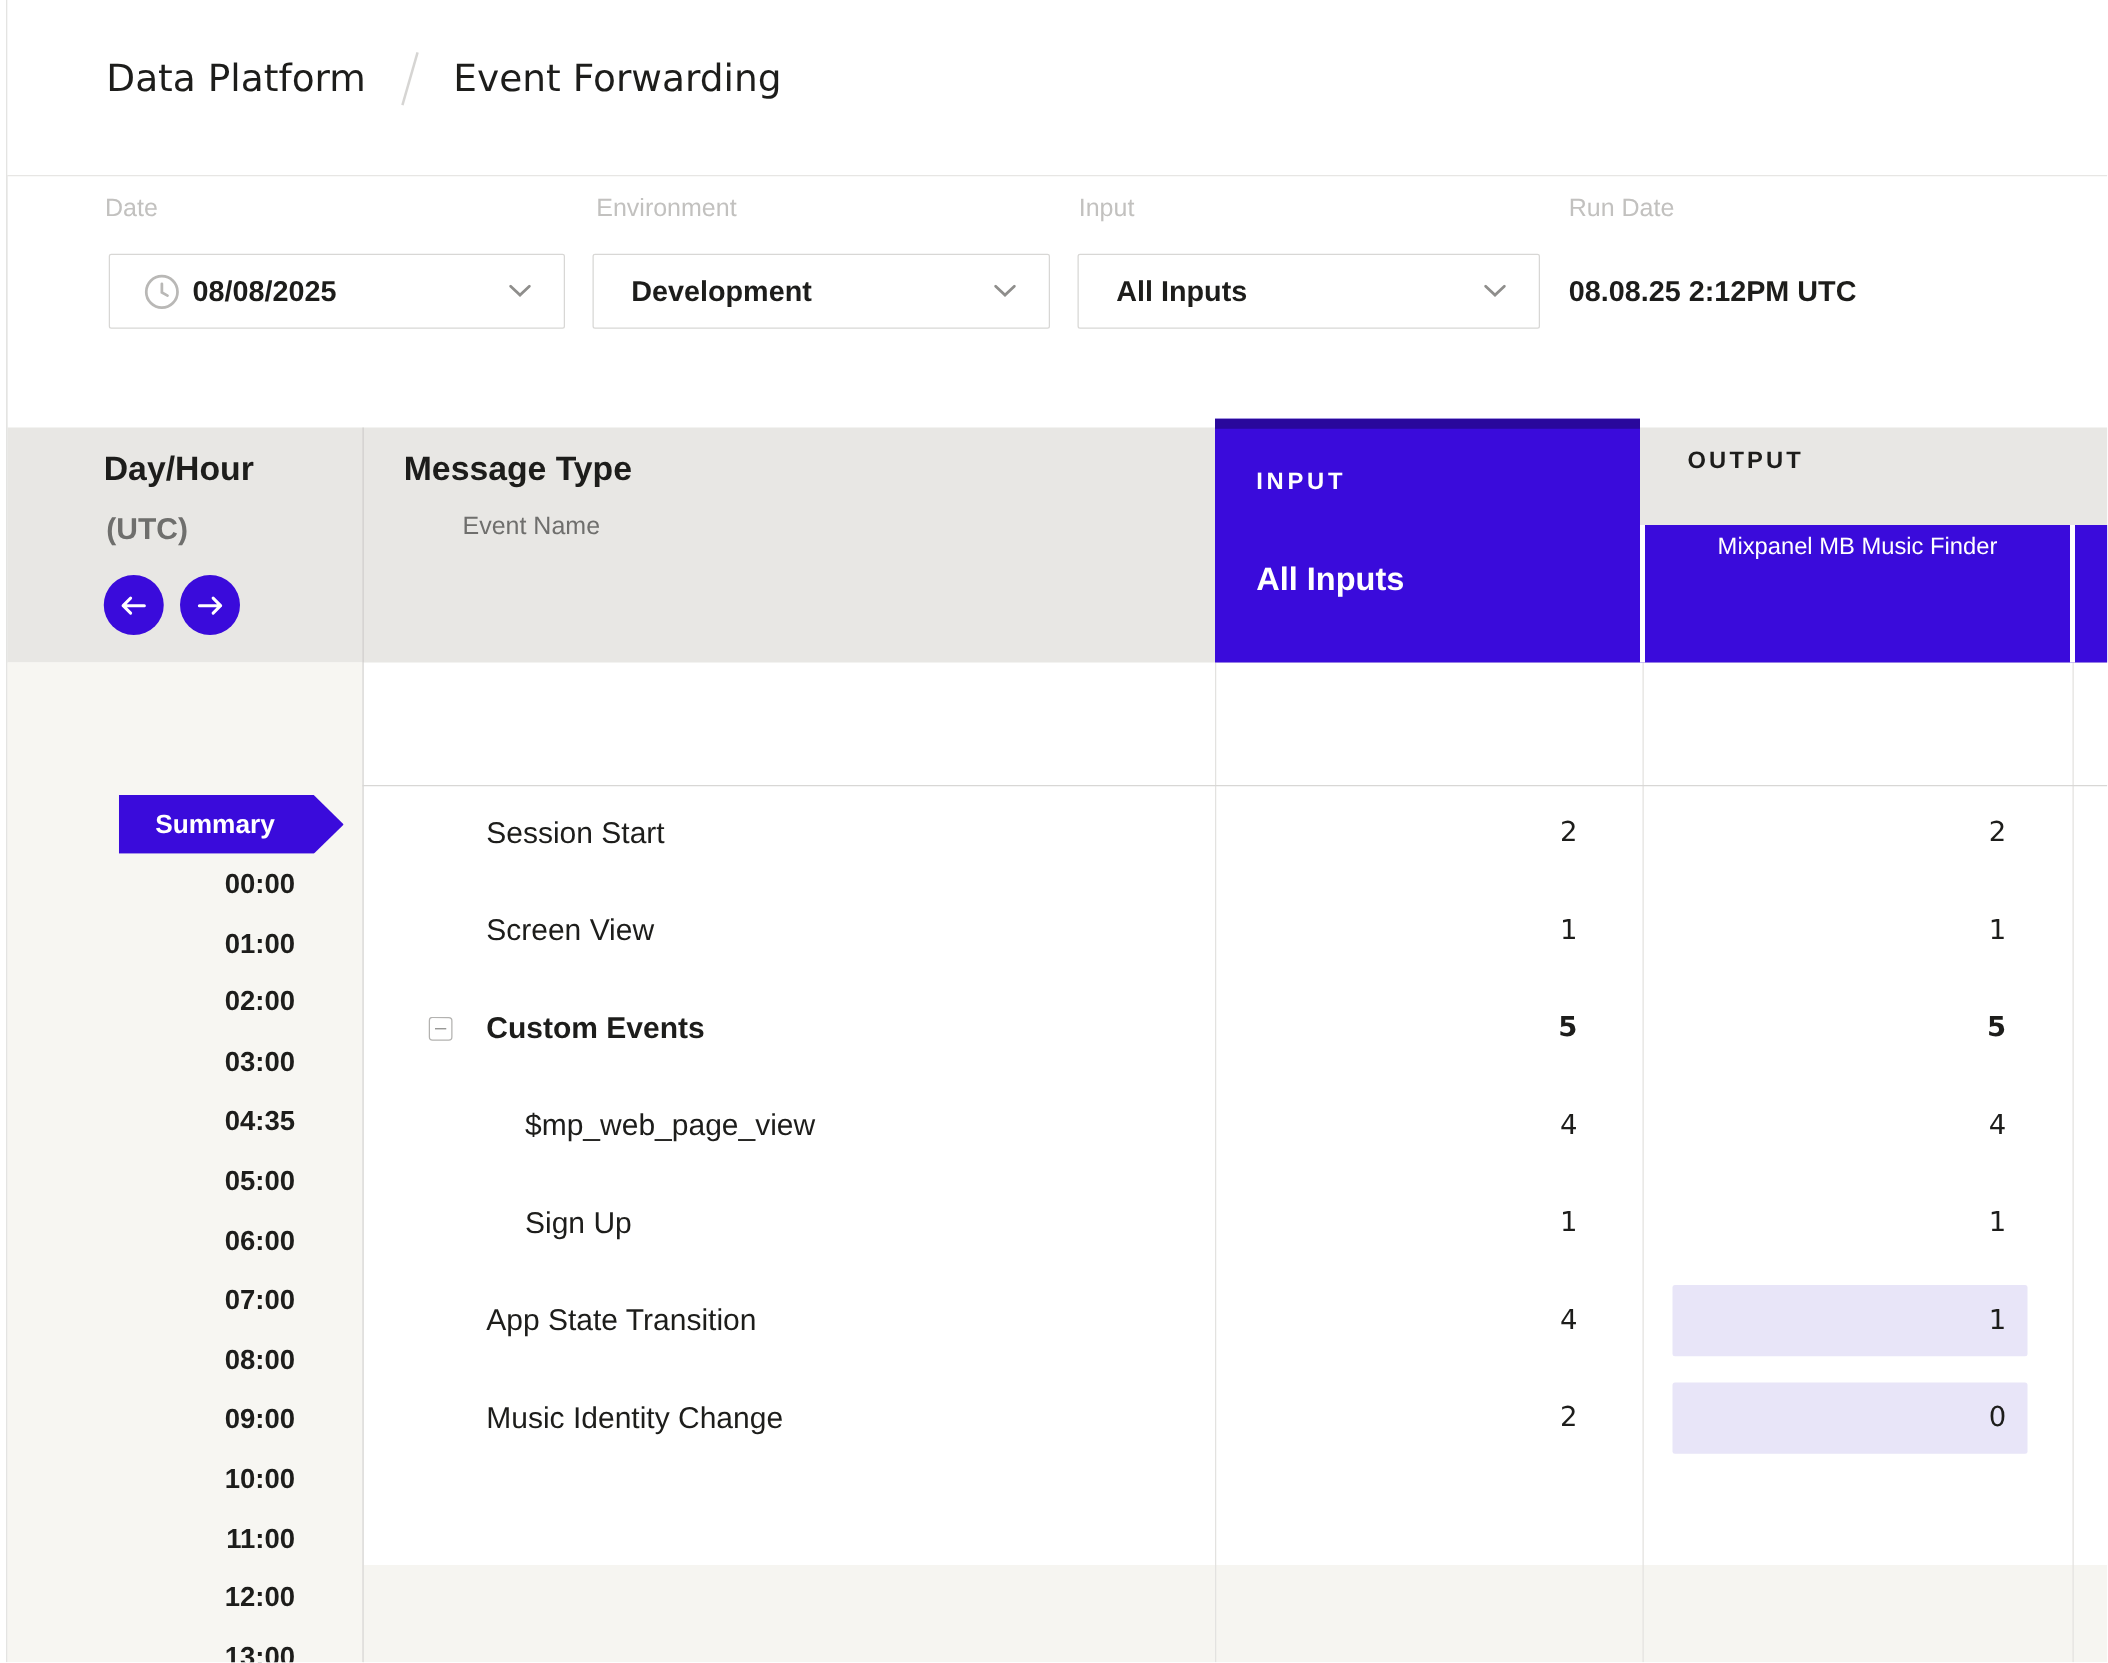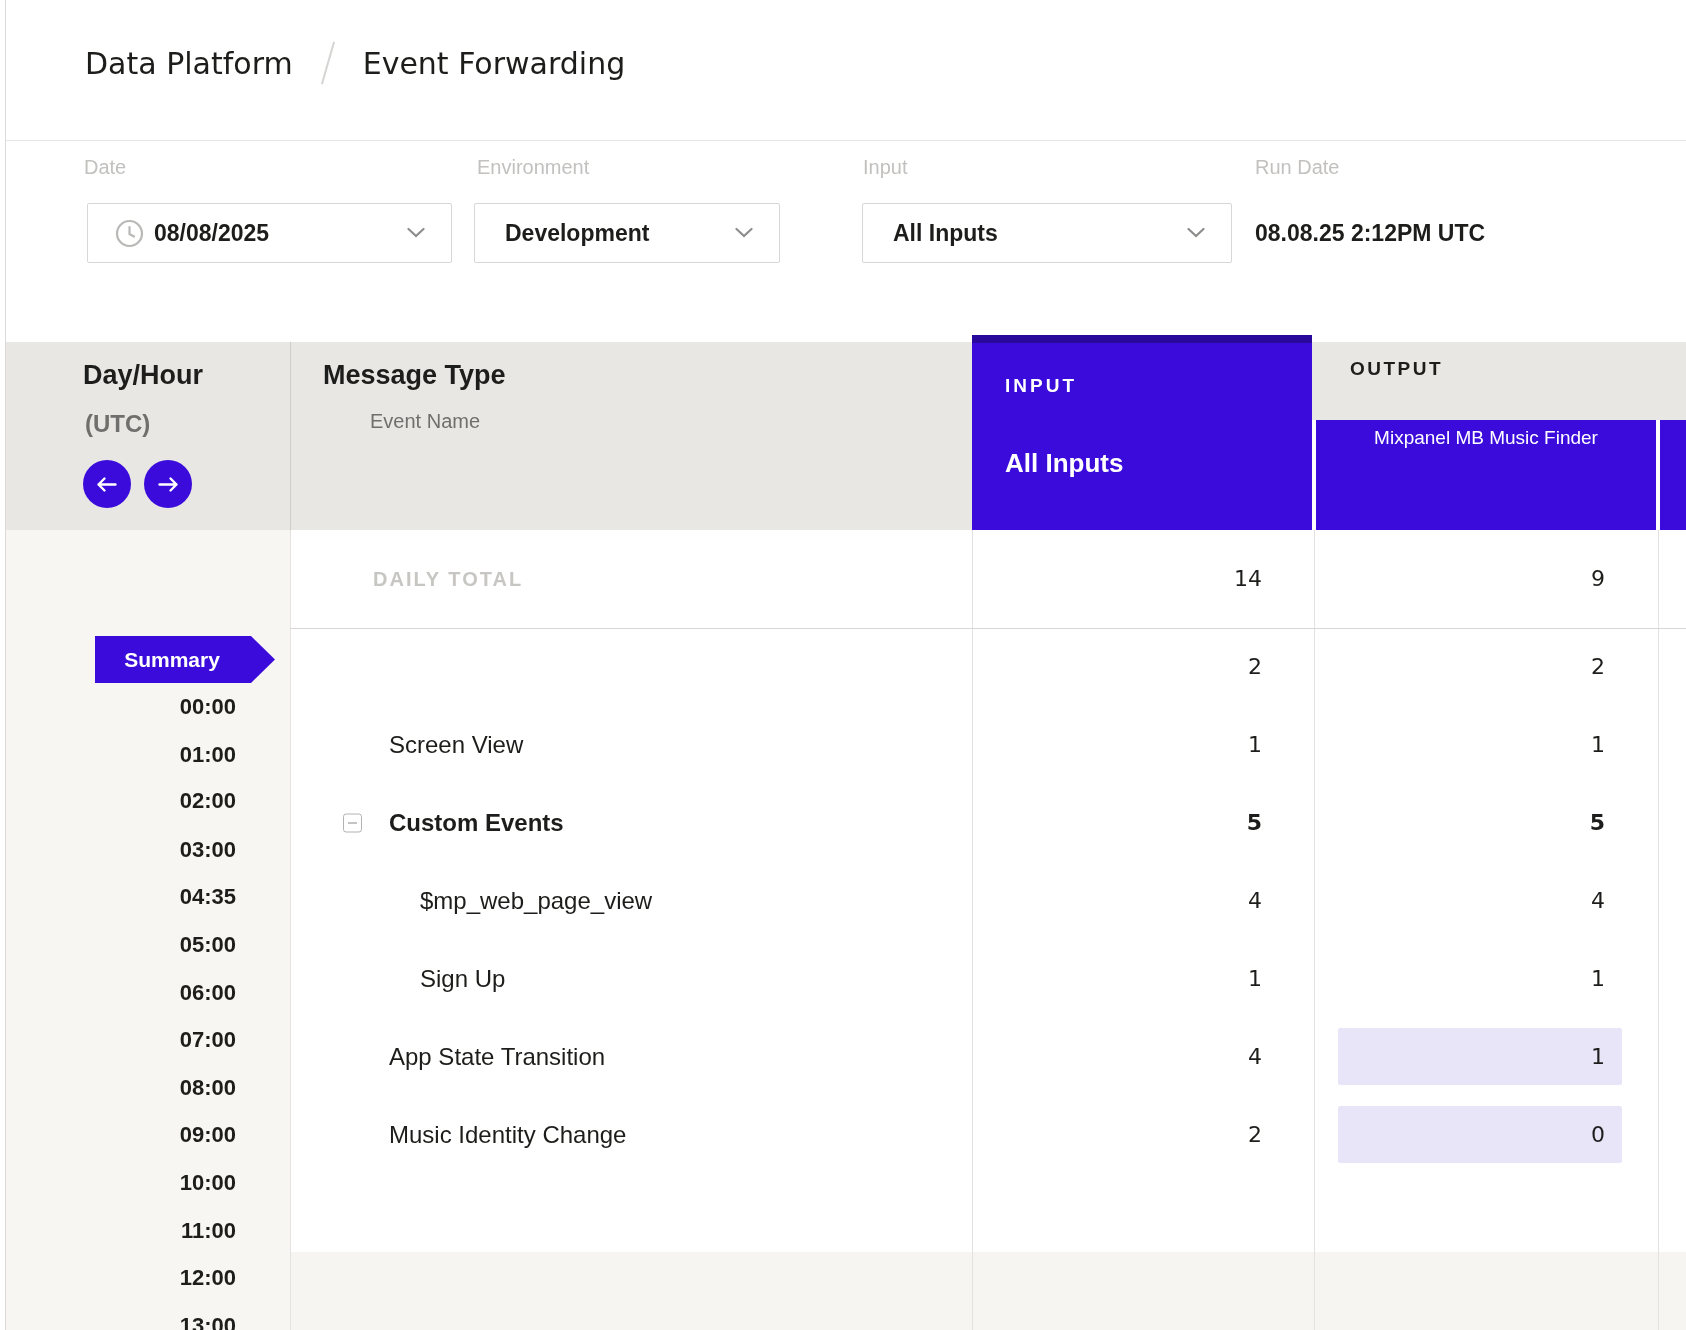--- a/index.html
+++ b/index.html
@@ -119,21 +119,21 @@
         </svg>
     </span>
     <span class="dval" style="margin-left:10px;">08/08/2025</span>
     <span class="chev">
       <svg width="18" height="11" viewBox="0 0 18 11">
           <path d="M1.5 1.5 L9 8.5 L16.5 1.5" stroke="#8f8e8c" stroke-width="2.2" fill="none" stroke-linecap="round"></path>
         </svg>
     </span>
   </div>
 
-  <div class="fbox" style="left:474px;width:306px;">
+  <div class="fbox" style="left:474px;width:366px;">
     <span class="dval" style="margin-left:30px;">Development</span>
     <span class="chev">
       <svg width="18" height="11" viewBox="0 0 18 11">
           <path d="M1.5 1.5 L9 8.5 L16.5 1.5" stroke="#8f8e8c" stroke-width="2.2" fill="none" stroke-linecap="round"></path>
         </svg>
     </span>
   </div>
 
   <div class="fbox" style="left:862px;width:370px;">
     <span class="dval" style="margin-left:30px;">All Inputs</span>
@@ -181,29 +181,25 @@
     <div class="input-label">INPUT</div>
     <div class="input-name">All Inputs</div>
   </div>
 
   <div class="abs output-label">OUTPUT</div>
   <div class="abs mix-block">
     <div class="mix-sub">Mixpanel MB Music Finder</div>
   </div>
   <div class="abs next-block"></div>
 
-  <div class="abs dt-row">
-    <span class="dt-label">DAILY TOTAL</span>
-    <span class="val dt-in">14</span>
-    <span class="val dt-out">9</span>
-  </div>
 
   <div id="rows-wrap">
       <div class="row" style="top: 628px;">
 
+    <span class="rlabel" style="left: 389px;">Session Start</span>
 
     <span class="val vin">2</span>
     <span class="val vout">2</span>
   </div>
       <div class="row" style="top: 706px;">
 
     <span class="rlabel" style="left: 389px;">Screen View</span>
 
     <span class="val vin">1</span>
     <span class="val vout">1</span>

